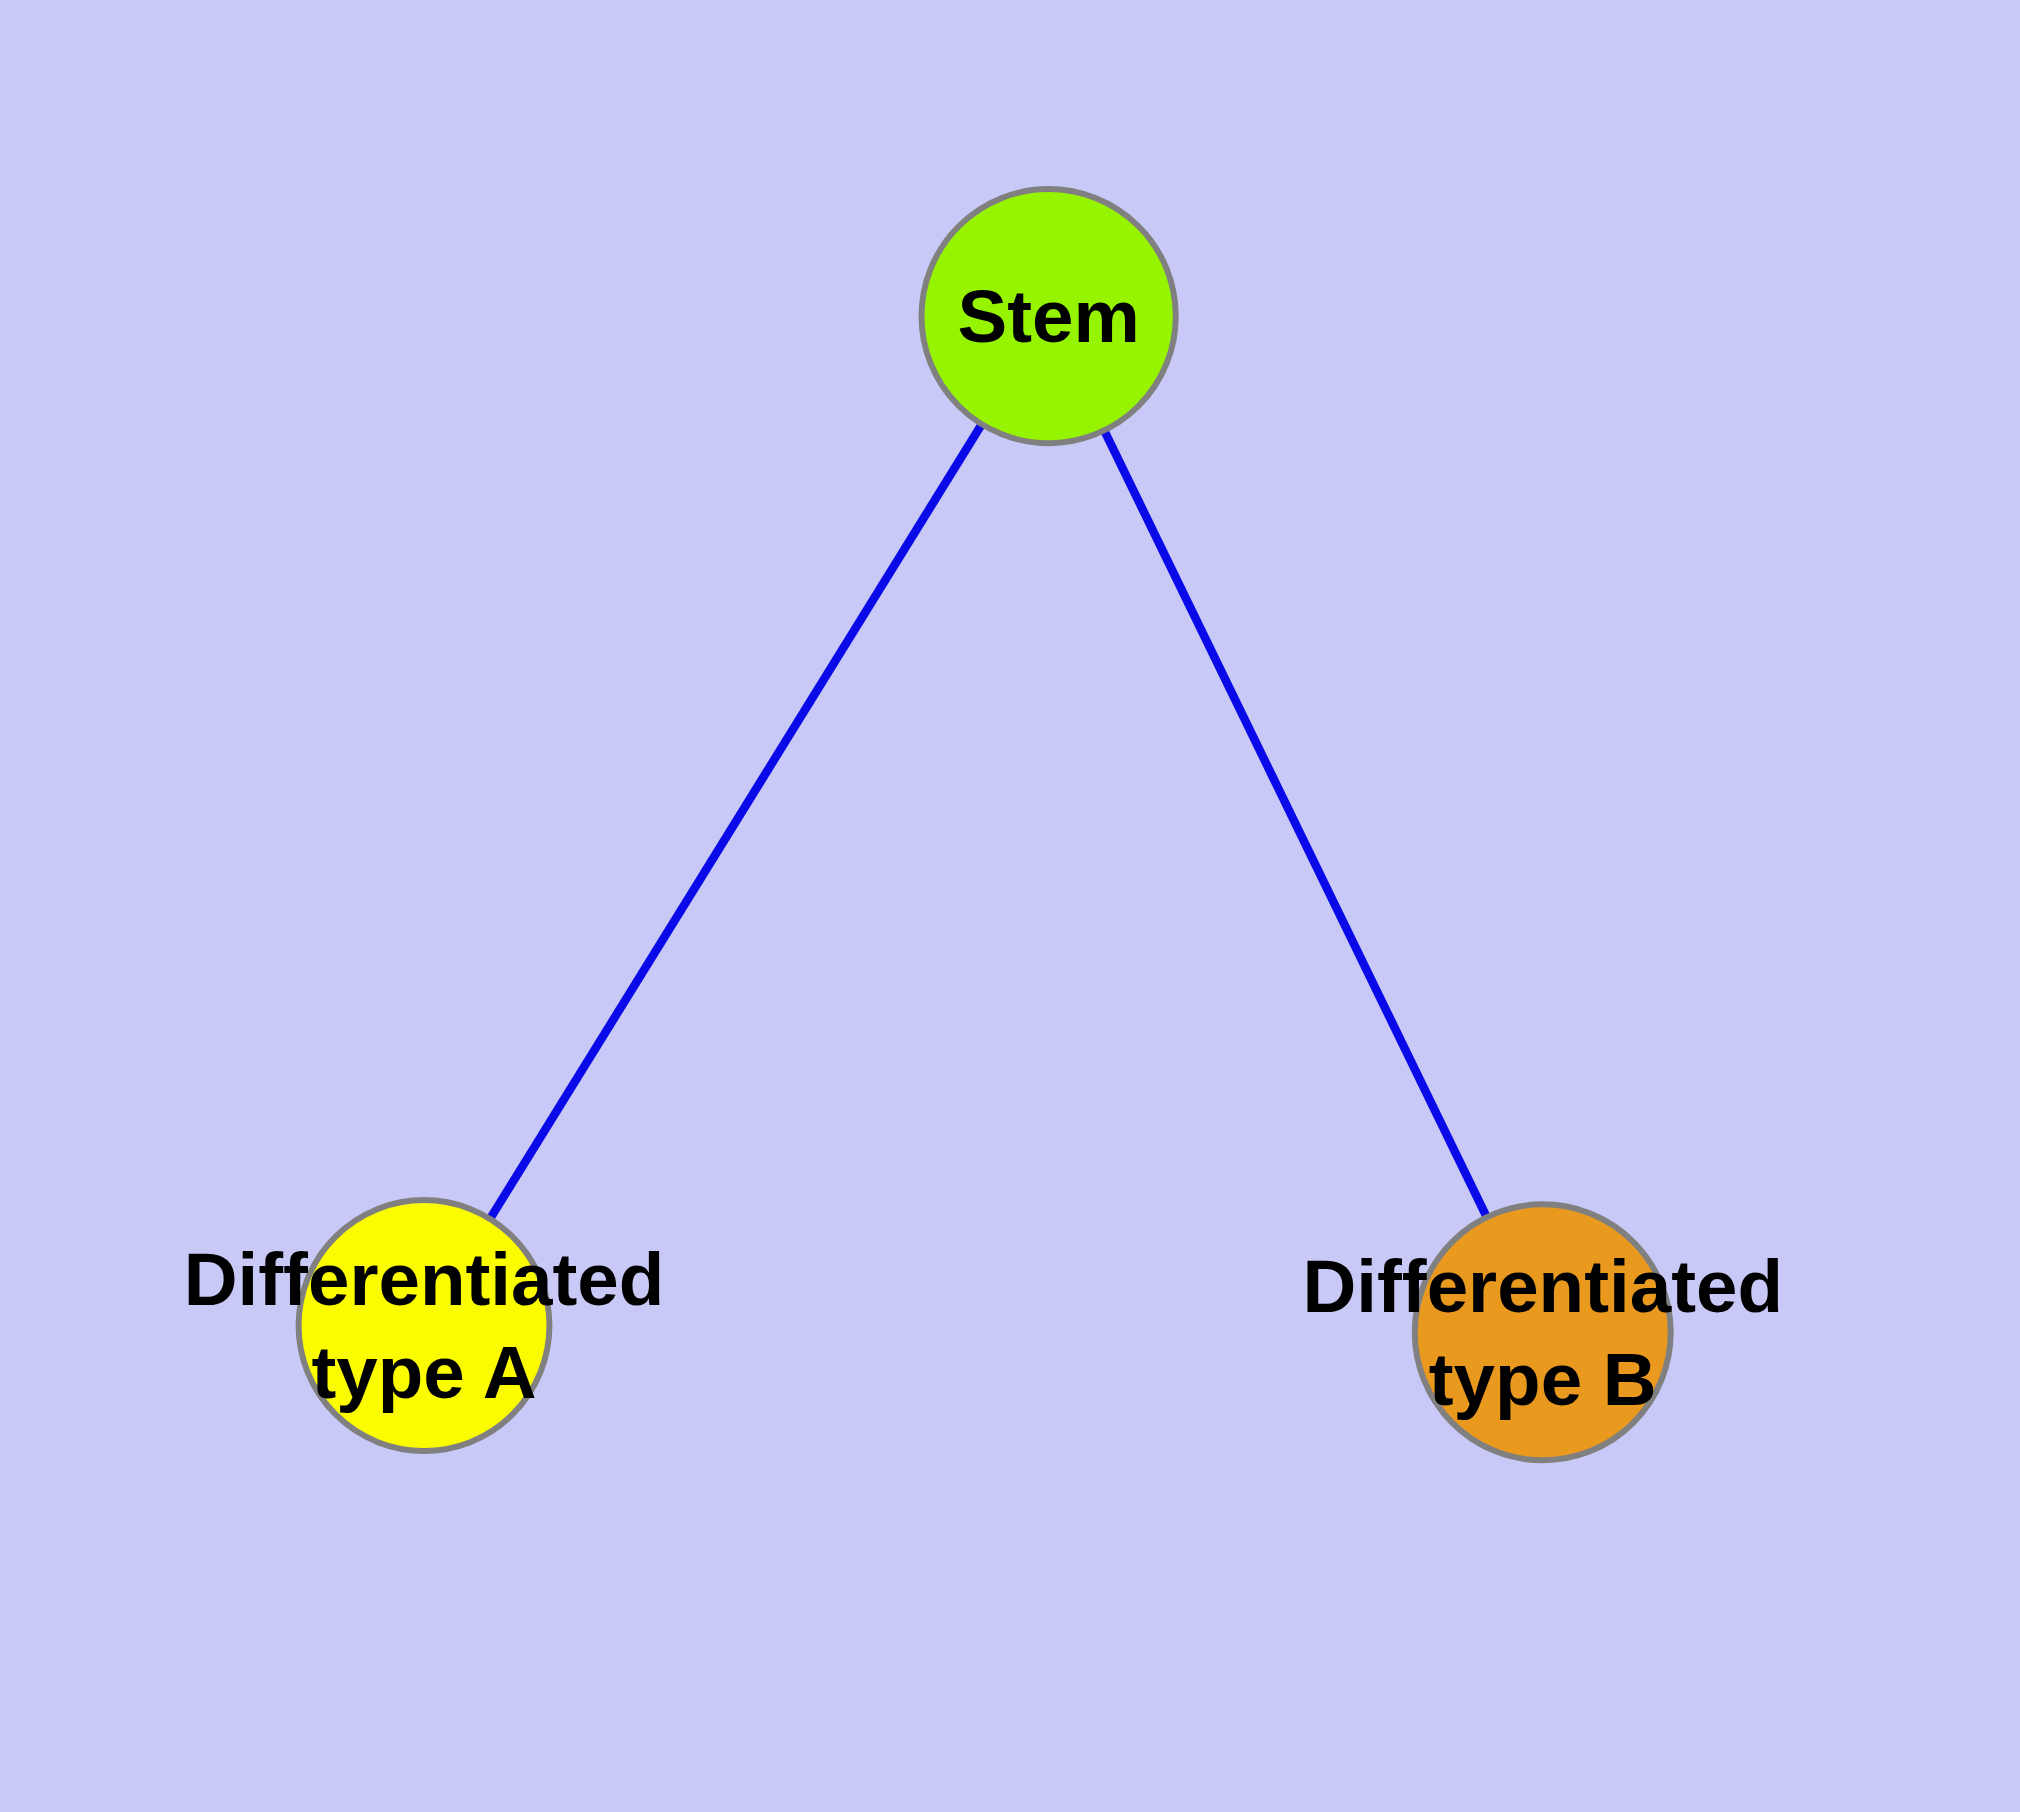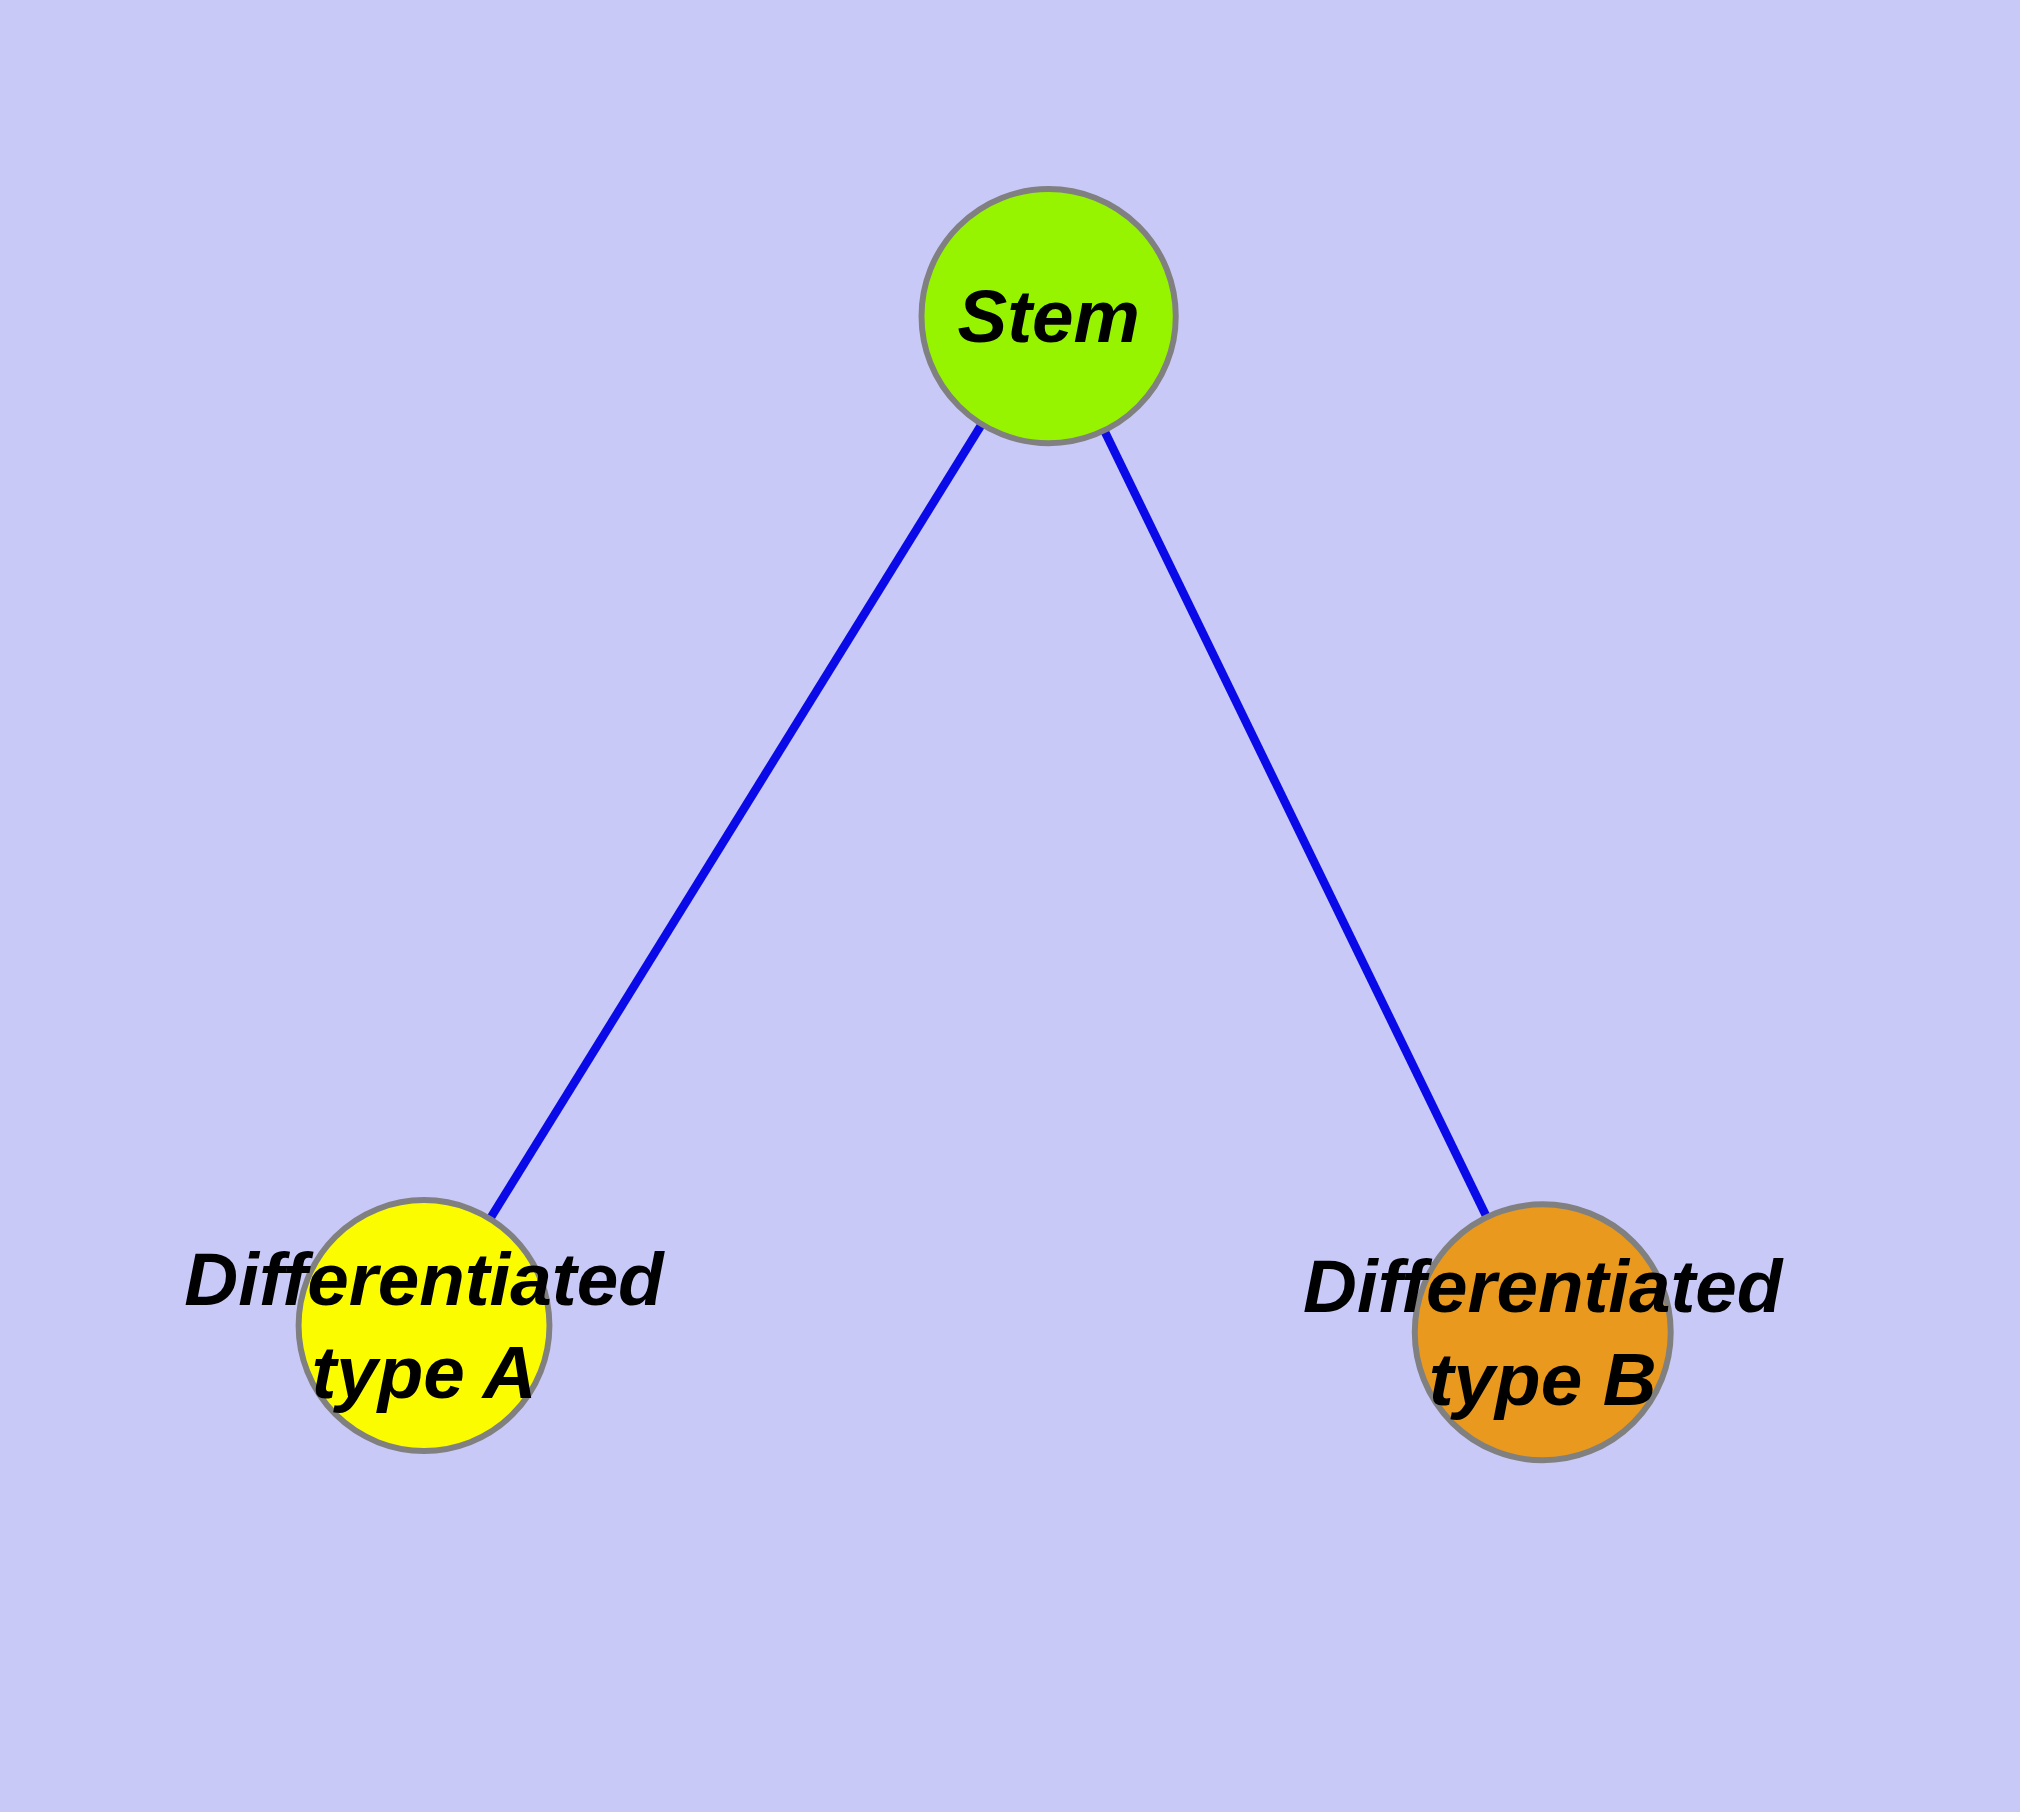--- a/index.html
+++ b/index.html
@@ -8,21 +8,20 @@
   }
   body {
     background: #c9c9f7;
     font-family: "Liberation Sans", sans-serif;
   }
   .canvas {
     position: relative;
     width: 1960px;
     height: 1812px;
     overflow: hidden;
-    font-style: italic;
   }
   svg { display: block; }
   .node-label {
     font-family: "Liberation Sans", sans-serif;
     font-weight: bold;
     text-anchor: middle;
   }
 </style>
 </head>
 <body style="background: rgb(201, 201, 247);">

